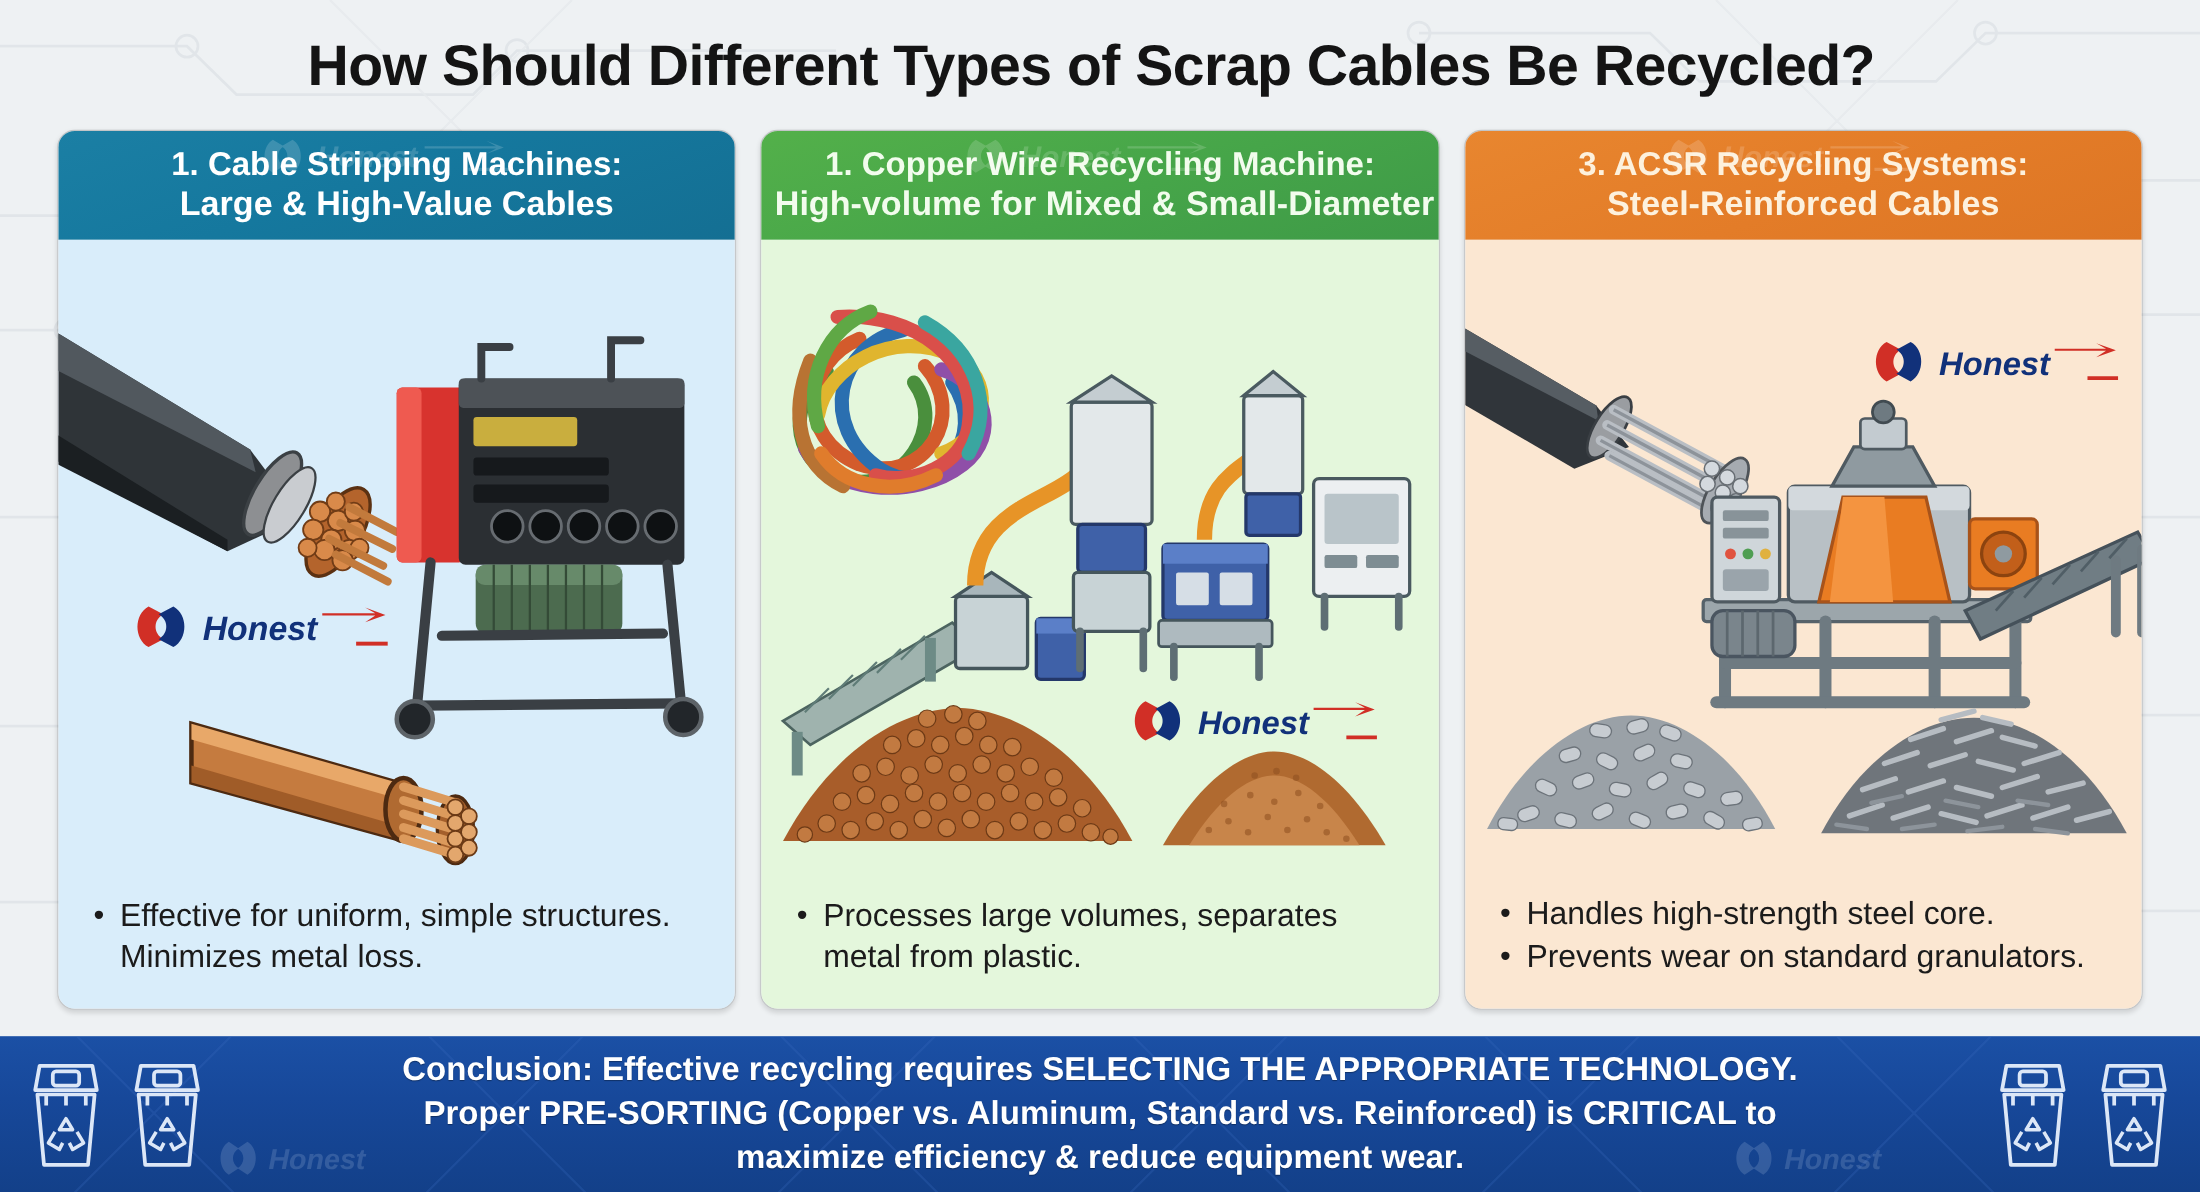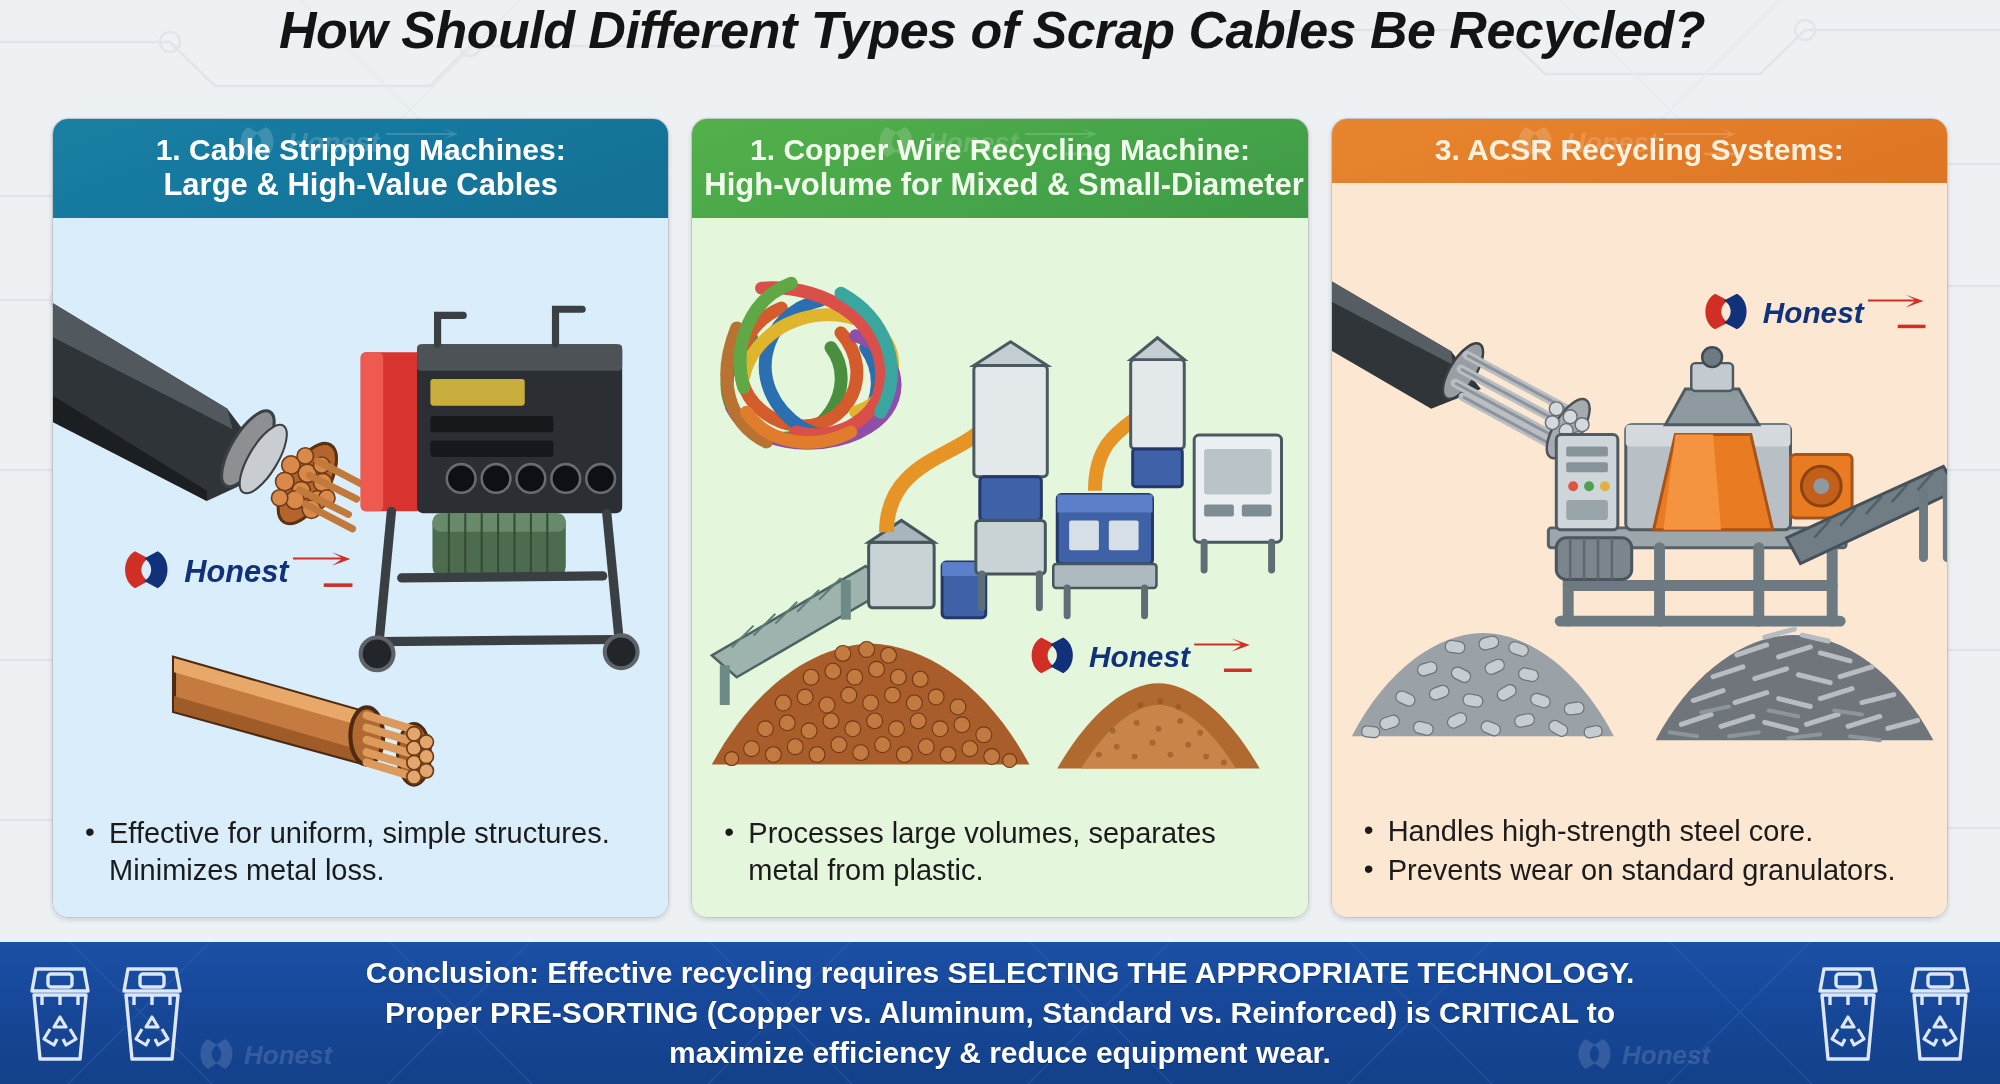--- a/index.html
+++ b/index.html
@@ -15,23 +15,22 @@
   .bg-circuit {
     position: absolute; inset: 0;
     z-index: 0;
     opacity: 0.55;
     pointer-events: none;
   }
 
   
   .title-bar {
     position: absolute; top: 0; left: 0; width: 1984px; height: 90px;
-    display: flex; align-items: flex-start; justify-content: center;
+    display: flex; align-items: flex-end; justify-content: center;
     z-index: 3;
-    font-style: italic;
   }
   .title-text {
     font-size: 52px;
     font-weight: bold;
     color: #141414;
     letter-spacing: -0.5px;
     white-space: nowrap;
   }
 
   
@@ -510,20 +509,21 @@
           <g fill="#ffffff">
             <path d="M12 6 C2 12 2 30 12 36 L22 30 C15 26 15 16 22 12 Z"></path>
             <path d="M30 6 C40 12 40 30 30 36 L20 30 C27 26 27 16 20 12 Z"></path>
           </g>
           <text x="52" y="31" font-family="Liberation Sans, sans-serif" font-size="27" font-weight="bold" font-style="italic" fill="#ffffff">Honest</text>
           <path d="M150 12 L215 12 L206 7 L222 13 L206 19 L215 14 L150 14 Z" fill="#ffffff"></path>
           <path d="M190 33 L228 33" stroke="#ffffff" stroke-width="3" fill="none"></path>
         </svg>
       </span>
       <div class="hdr-l1">3. ACSR Recycling Systems:</div>
+      <div class="hdr-l2">Steel-Reinforced Cables</div>
     </div>
     <div class="card-body">
       <div class="art">
         <svg width="100%" height="100%" viewBox="0 0 620 520" preserveAspectRatio="xMidYMid meet">
 
           <g>
             <path d="M-20 30 L120 112 L150 150 L100 170 L-20 100 Z" fill="#30353a"></path>
             <path d="M-20 30 L120 112 L122 126 L-20 52 Z" fill="#565d63"></path>
             <ellipse cx="132" cy="132" rx="13" ry="32" transform="rotate(32 132 132)" fill="#9a9da1" stroke="#3a3f44" stroke-width="2.5"></ellipse>
 

